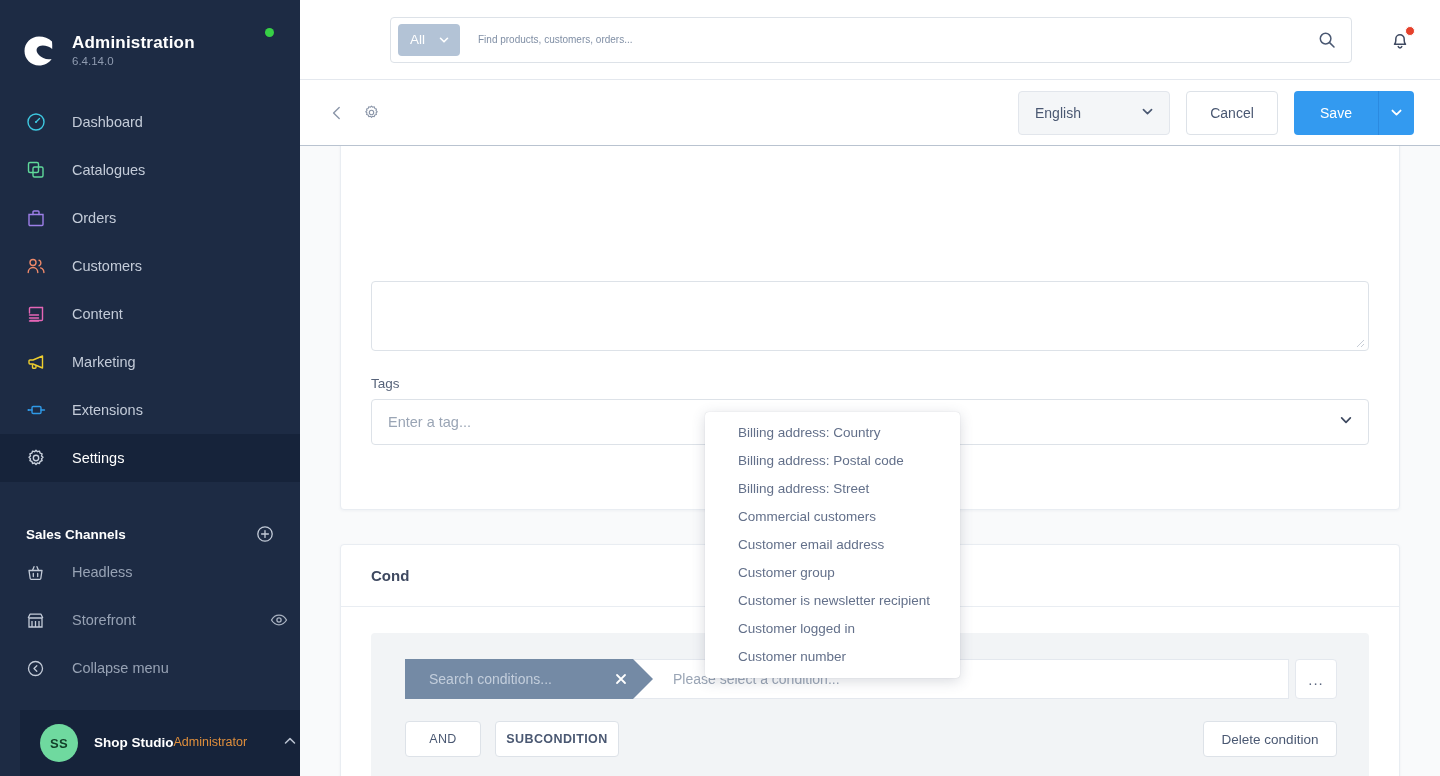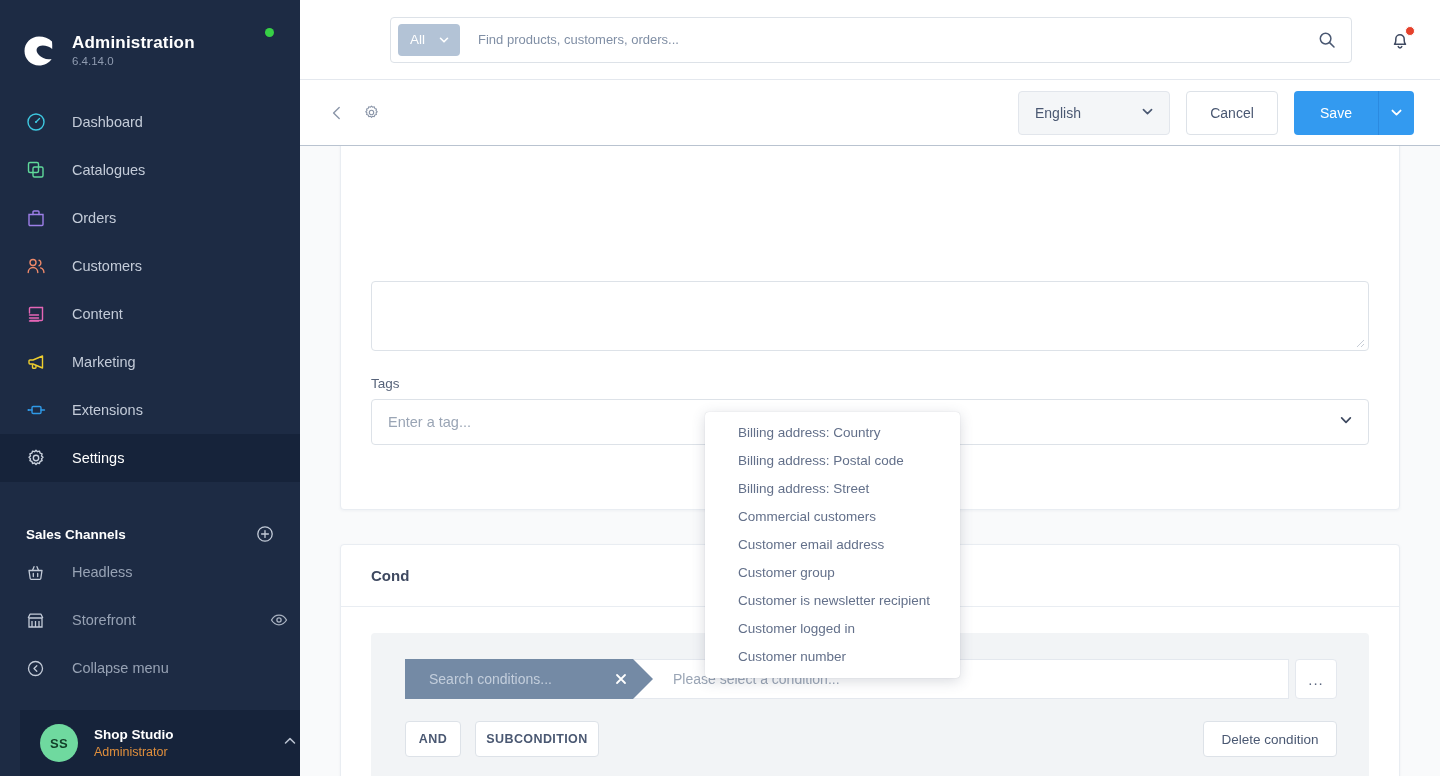--- a/index.html
+++ b/index.html
@@ -90,21 +90,21 @@
     cursor: pointer;
     margin-left: 20px;
   }
   .avatar {
     width: 38px; height: 38px; border-radius: 50%;
     background: #6fd99f; color: #13402a;
     display: flex; align-items: center; justify-content: center;
     font-size: 13px; font-weight: bold; letter-spacing: .4px;
     flex: 0 0 38px; margin-right: 16px;
   }
-  .user-names { display: flex; flex-direction: column; flex: 1; }
+  .user-names { display: flex; flex-direction: row; flex: 1; }
   .user-name { color: #fff; font-size: 13.5px; font-weight: bold; line-height: 18px; }
   .user-role { color: #e08f3c; font-size: 12.5px; line-height: 16px; }
   .user-caret { color: #b9c2d0; }
 
   
   .main { flex: 1; display: flex; flex-direction: column; position: relative; background: #f9fafb; min-width: 0; }
 
   .topbar {
     height: 80px; background: #ffffff;
     border-bottom: 1px solid #e4e8ee;
@@ -125,21 +125,21 @@
     background: #b3c3d6; color: #ffffff;
     border-radius: 4px;
     display: flex; align-items: center; justify-content: space-between;
     padding: 0 9px 0 12px; font-size: 13.5px;
     cursor: pointer;
   }
   .search-scope .caret { margin-left: 8px; display: flex; }
   .search-input {
     flex: 1; border: none; outline: none;
     font-family: "Liberation Sans", sans-serif;
-    font-size: 13px; color: #4a5872;
+    font-size: 10px; color: #4a5872;
     padding: 0 12px 0 18px; background: transparent;
   }
   .search-input::placeholder { color: #808fa5; }
   .search-btn {
     width: 36px; height: 36px;
     display: flex; align-items: center; justify-content: center;
     cursor: pointer;
   }
   .bell-wrap {
     margin-left: 30px; width: 36px; height: 36px;
@@ -300,21 +300,21 @@
     display: flex; align-items: center; margin-top: 22px;
   }
   .sm-btn {
     height: 36px; background: #fff;
     border: 1px solid #dde2e8; border-radius: 4px;
     display: flex; align-items: center; justify-content: center;
     font-size: 12.5px; color: #4a5872; cursor: pointer;
     font-family: "Liberation Sans", sans-serif;
     letter-spacing: .4px;
   }
-  .btn-and { width: 56px; font-weight: bold; }
+  .btn-and { width: 76px; font-weight: normal; }
   .btn-sub { width: 124px; margin-left: 14px; font-weight: bold; }
   .btn-delcont { width: 134px; margin-left: auto; font-weight: normal; font-size: 13.5px; letter-spacing: 0; }
 
   
   .dropdown {
     position: absolute;
     left: 405px; top: 266px;
     width: 255px;
     background: #fff;
     border-radius: 4px;

